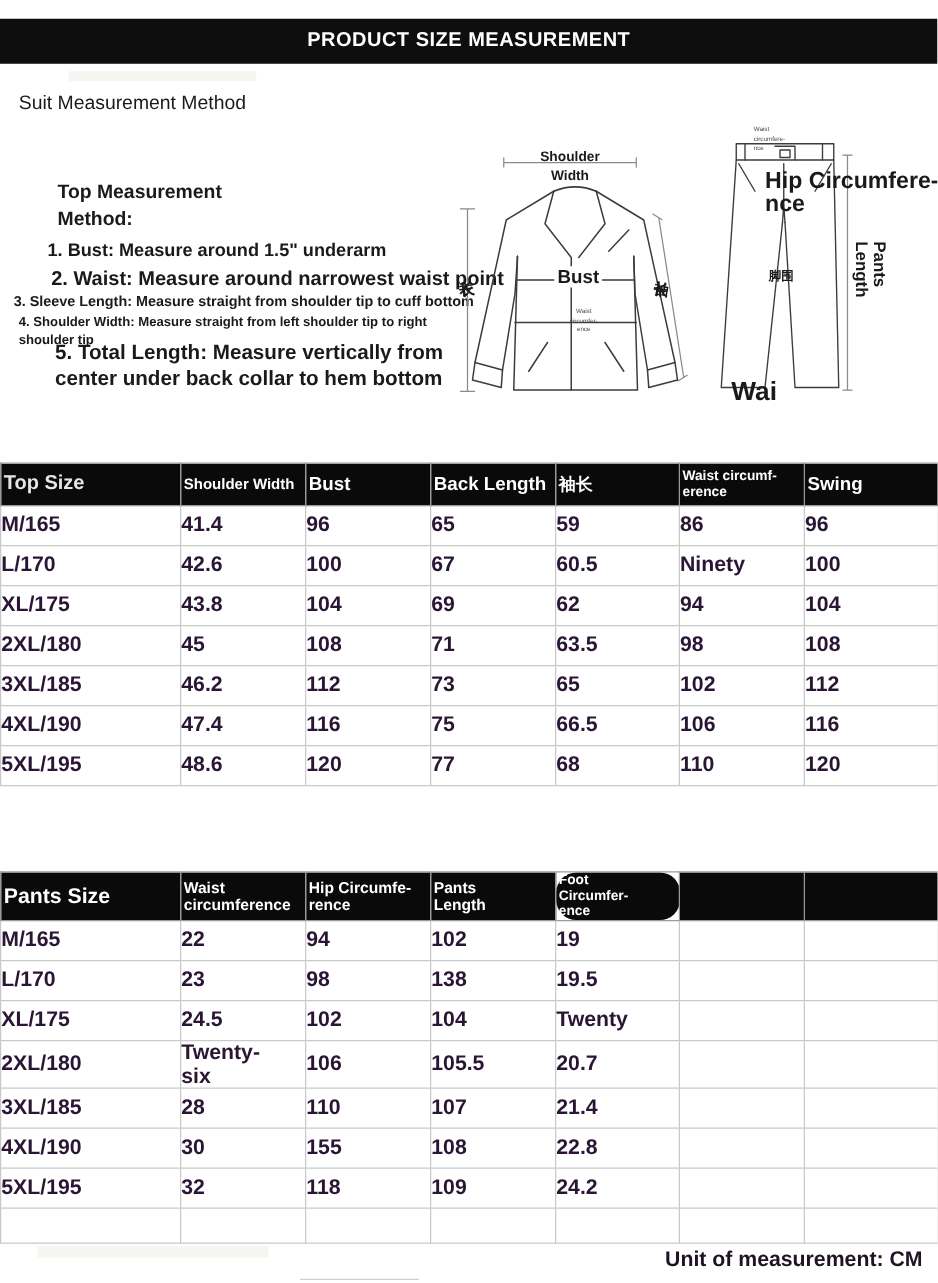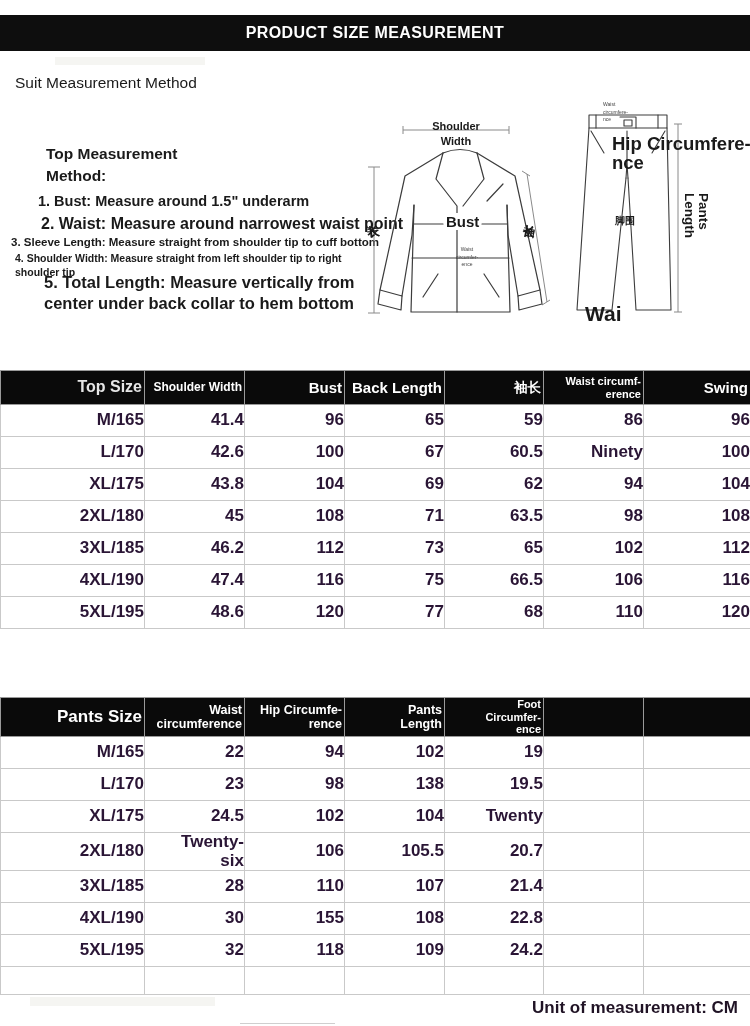--- a/index.html
+++ b/index.html
@@ -43,41 +43,41 @@
   .tiny-note { font-size:5px; color:#444; white-space:pre-line; line-height:1.5; text-align:center; }
   .jacket-waist-small { left:449px; top:246px; width:36px; }
   .xiuchang { left:523px; top:215px; font-size:12px; font-weight:bold; writing-mode:vertical-rl; text-orientation:upright; transform:rotate(10deg); }
   .pants-waist-small { left:603px; top:101px; width:42px; text-align:left; }
   .hip-label { left:612px; top:135px; width:145px; font-size:18.5px; font-weight:bold; white-space:pre-line; line-height:1.02; }
   .jiaowei { left:615px; top:182px; font-size:10px; font-weight:bold;margin-top:32px; }
   .pants-length-label { left:682px; top:193px; font-size:13.5px; font-weight:bold; writing-mode:vertical-rl; line-height:1.05; white-space:pre-line; }
   .wai-label { left:585px; top:302px; font-size:21px; font-weight:bold; }
 
   
-  table.sizes { position:absolute; left:0; width:750px; border-collapse:collapse; table-layout:fixed; text-align:right; }
+  table.sizes { position:absolute; left:0; width:750px; border-collapse:collapse; table-layout:fixed; text-align:left; }
   #topTable   { top:370px; }
   #pantsTable { top:697px; }
   table.sizes th {
     background:#0a0a0a; color:#ffffff; font-weight:bold;
     border:1px solid #9a9a9a; height:34px;
     white-space:pre-line; line-height:1.15; font-size:13px; padding:0 2px;
   }
   table.sizes td {
     border:1px solid #c9c9c9; height:32px;
     font-weight:bold; font-size:17px; color:#2a1535;
     white-space:pre-line; line-height:1.1; background:#fff;
   }
   #topTable th:nth-child(1) { font-size:16px; color:#e6e6e6; }
   #topTable th:nth-child(2) { font-size:12px; }
   #topTable th:nth-child(3), #topTable th:nth-child(4), #topTable th:nth-child(7) { font-size:15px; }
   #topTable th:nth-child(5) { font-size:13.5px; }
   #topTable th:nth-child(6) { font-size:11px; }
   #pantsTable th { font-size:12.5px; }
   #pantsTable th:nth-child(1) { font-size:17px; }
-  #pantsTable th:nth-child(5) { font-size:11px; }
+  #pantsTable th:nth-child(5) { font-size:11px;border-radius:16px; }
   #pantsTable tr:last-child td { height:28px; }
   td.word-sm { font-size:12.5px; }
 
   .unit-note { top:998px; right:12px; font-size:17px; font-weight:bold; color:#201325; }
 
   .artifact { background:#efeeea; }
   .artifact-line { background:#cfcfcf; }
 
   svg.diagram { position:absolute; left:0; top:0; pointer-events:none; }
 </style>

